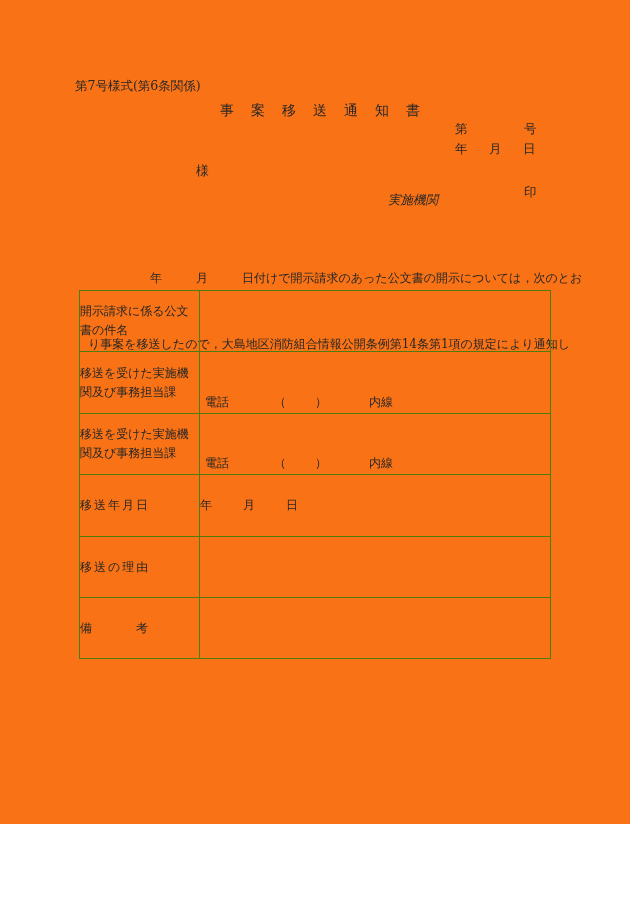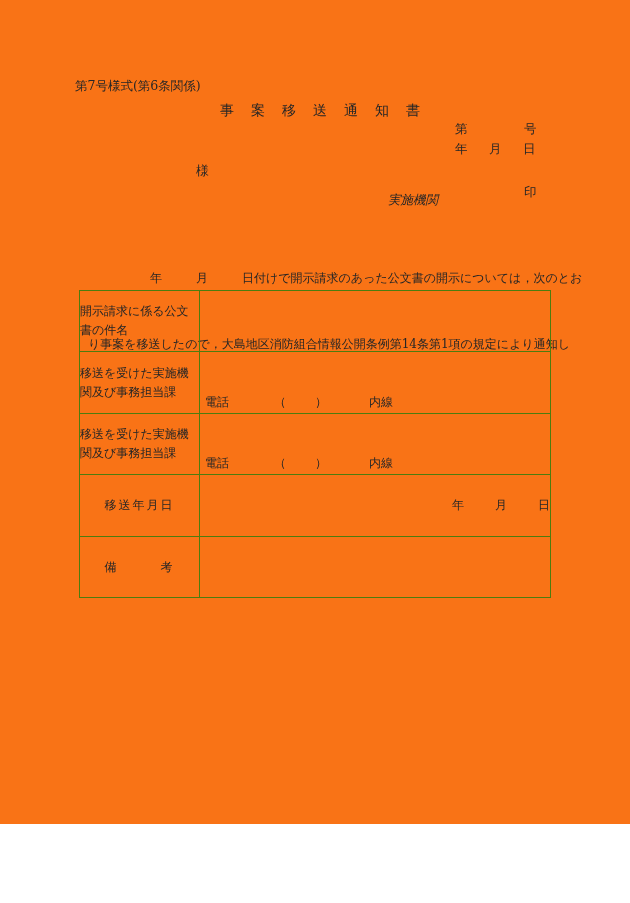--- a/index.html
+++ b/index.html
@@ -53,37 +53,36 @@
   }
   td.lbl {
     width: 119px;
     vertical-align: middle;
     padding-left: 6px;
     padding-right: 4px;
     line-height: 19px;
     word-break: break-all;
   }
   td.lbl.ctr {
-    text-align: center;
     padding-left: 0;
     padding-right: 0;
     letter-spacing: 2px;
   }
   td.val { vertical-align: middle; margin-left: 46px; }
   td.val.btm { vertical-align: bottom; }
   .phone-line {
     white-space: pre;
     line-height: 19px;
     padding: 0 0 1px 5px;
   }
   .phone-line .g1 { margin-left: 45px; }
   .phone-line .g2 { margin-left: 29px; }
   .phone-line .g3 { margin-left: 42px; }
   .date-line {
-    text-align: right;
+    text-align: left;
     white-space: pre;
   }
   .date-line .g { margin-left: 31px; }
 </style>
 </head>
 <body>
 
 <div class="page">
 
   <div class="abs form-number">第7号様式(第6条関係)</div>
@@ -125,20 +124,24 @@
         <div class="phone-line"><span>電話</span><span class="g1">（</span><span class="g2">）</span><span class="g3">内線</span></div>
       </td>
     </tr>
     <tr style="height:62px;">
       <td class="lbl ctr">移送年月日</td>
       <td class="val">
         <div class="date-line"><span>年</span><span class="g">月</span><span class="g">日</span></div>
       </td>
     </tr>
     <tr style="height:61px;">
+      <td class="lbl ctr">移送の理由</td>
+      <td class="val"></td>
+    </tr>
+    <tr style="height:61px;">
       <td class="lbl ctr">備　　　考</td>
       <td class="val"></td>
     </tr>
   </tbody>
     </table>
 
 
 </div>
 
 </body></html>

